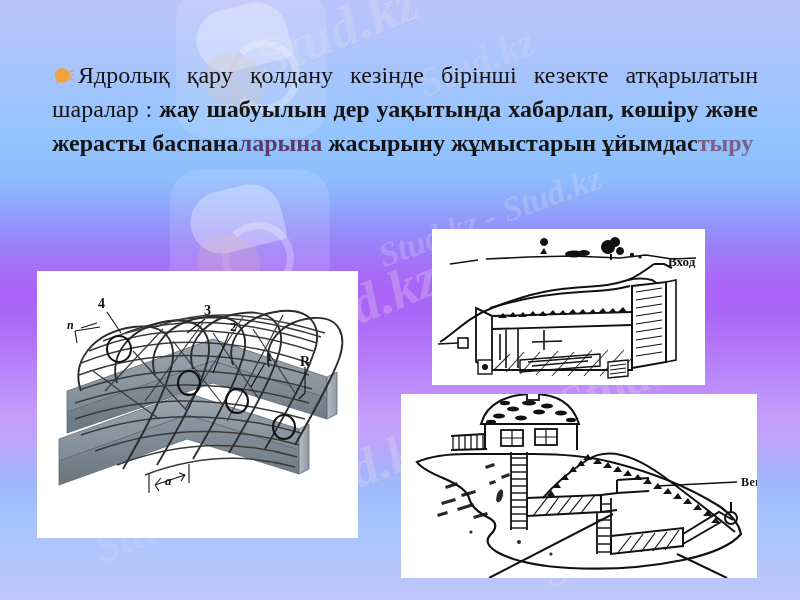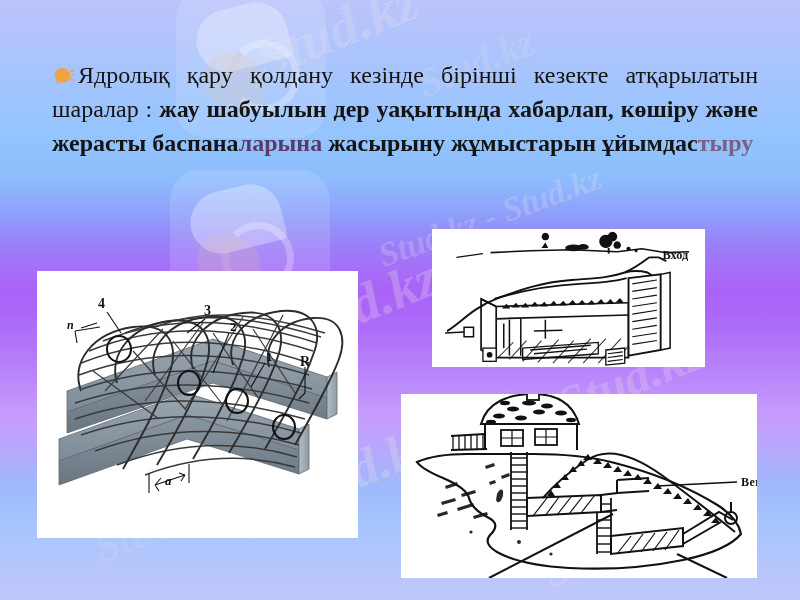--- a/index.html
+++ b/index.html
@@ -105,21 +105,21 @@
   .c-mauve { color: #7a5f86; }
 
   
   .pic {
     position: absolute;
     background: #ffffff;
     z-index: 10;
     overflow: hidden;
   }
   #pic-arch  { left: 37px;  top: 271px; width: 321px; height: 267px; }
-  #pic-entry { left: 432px; top: 229px; width: 273px; height: 138px; }
+  #pic-entry { left: 432px; top: 229px; width: 273px; height: 156px; }
   #pic-vent  { left: 401px; top: 394px; width: 356px; height: 184px; }
 
   .pic svg { display: block; width: 100%; height: 100%; }
 
   .lbl {
     font-family: "Liberation Serif", serif;
     font-weight: bold;
     fill: #111;
   }
 </style>

